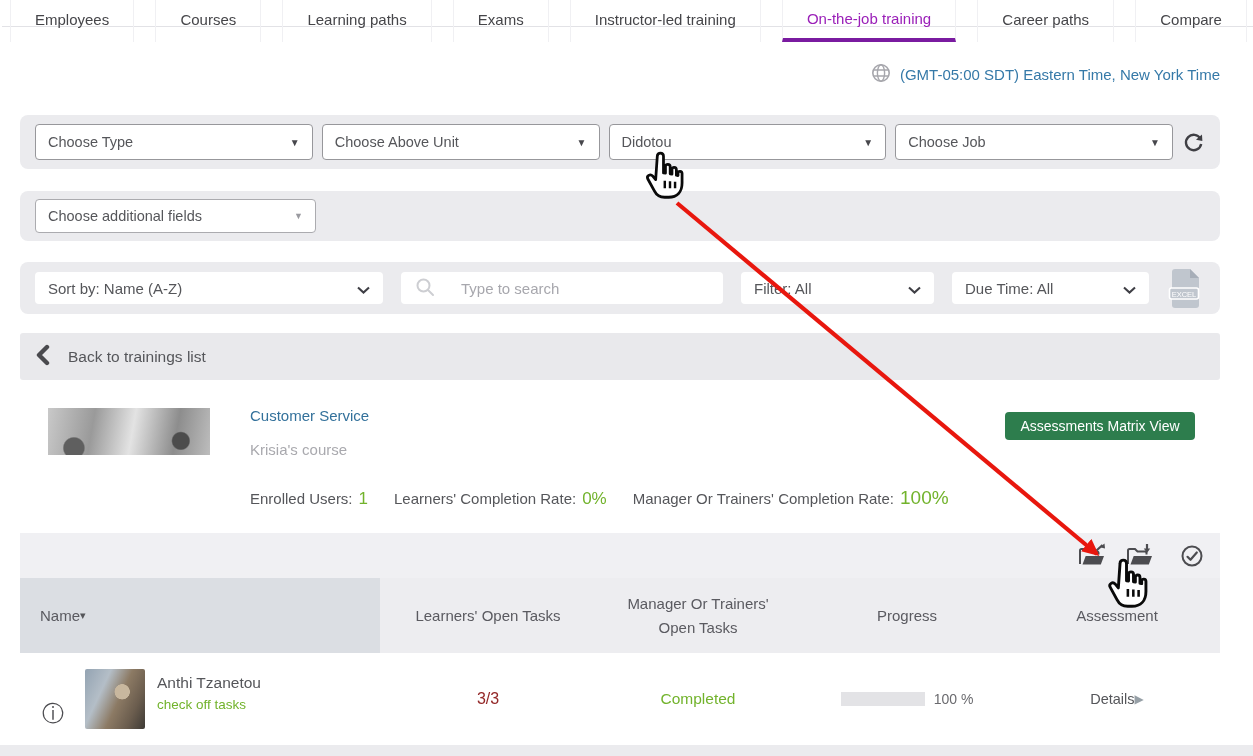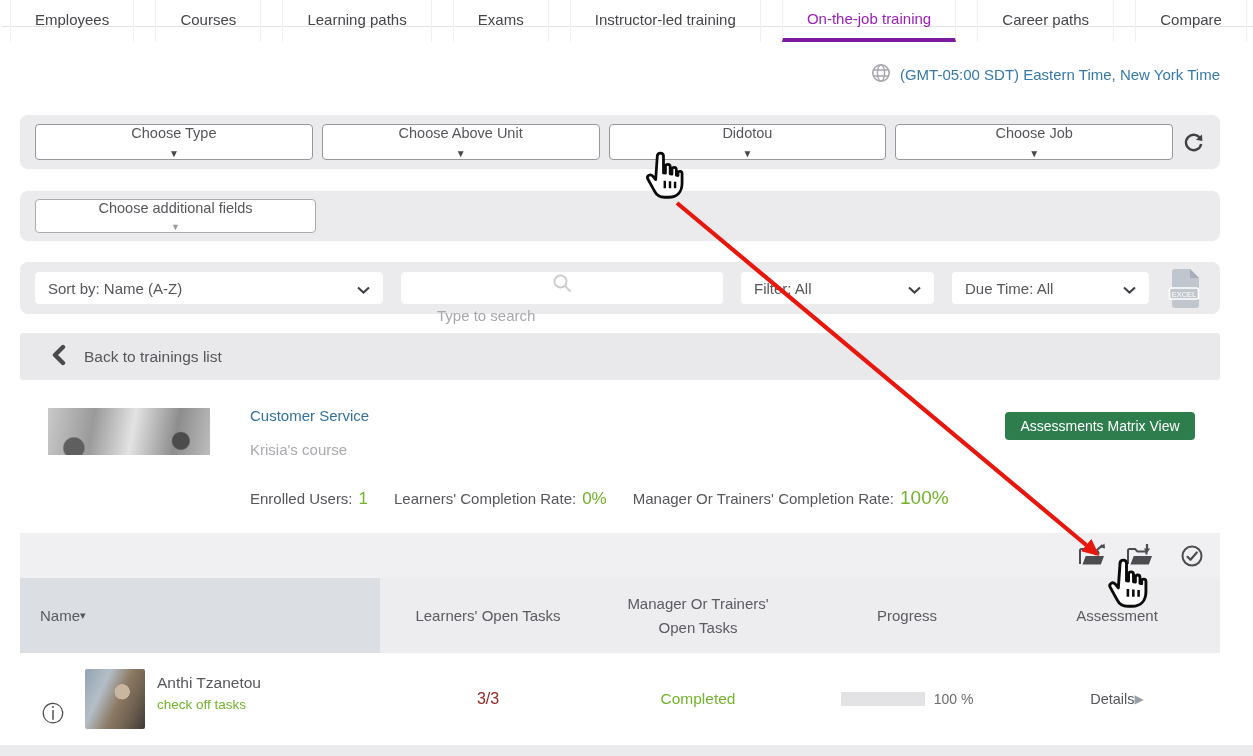--- a/index.html
+++ b/index.html
@@ -16,34 +16,34 @@
   
   .tz-row { position:absolute; top:62px; right:33px; display:flex; align-items:center; gap:8px;
             color:#3579a8; font-size:15px; }
 
   
   .band { position:absolute; left:20px; width:1200px; background:#ebebee; border-radius:8px;
           display:flex; align-items:center; padding:0 15px; }
   .band1 { top:115px; height:54px; gap:9px; }
   .band2 { top:191px; height:50px; }
   .band3 { top:262px; height:52px; gap:18px; }
-  .band-back { top:333px; height:47px; background:#e9e9ec; border-radius:3px; gap:18px; padding-left:30px;
+  .band-back { top:333px; height:47px; background:#e9e9ec; border-radius:3px; gap:18px; padding-left:14px;
                color:#55565a; font-size:15.5px; }
 
   .sel { width:281px; height:36px; background:#fff; border:1px solid #97979b; border-radius:4px;
          display:flex; align-items:center; justify-content:space-between; padding:0 12px;
-         color:#55565a; font-size:14.5px; cursor:pointer;flex-direction:column; }
+         color:#55565a; font-size:14.5px; cursor:pointer; }
   .sel .caret { font-size:10px; color:#47474c; }
   .sel2 { width:281px; height:34px; border-color:#ababaf; }
   .sel2 .caret { font-size:9px; color:#9a9aa0; }
 
   .box { background:#fff; border-radius:4px; height:32px; display:flex; align-items:center;
          justify-content:space-between; padding:0 13px; color:#55565a; font-size:15px; cursor:pointer; }
   .w-sort { width:348px; } .w-filter { width:193px; } .w-due { width:197px; }
-  .search-box { width:322px; justify-content:flex-start; gap:10px; cursor:text;flex-direction:column; }
+  .search-box { width:322px; justify-content:flex-start; gap:25px; cursor:text; }
   .search-box input { border:none; outline:none; font-size:15px; color:#55565a; width:250px;
                       font-family:"Liberation Sans", sans-serif; background:transparent; }
   .search-box input::placeholder { color:#a7a7ad; }
 
   .icon-btn { margin-left:auto; display:flex; align-items:center; cursor:pointer; }
 
   
   .course-thumb { position:absolute; left:48px; top:408px; width:162px; height:47px;
     background:
       radial-gradient(circle at 16% 85%, #5f5f5f 0 7%, rgba(0,0,0,0) 8%),

